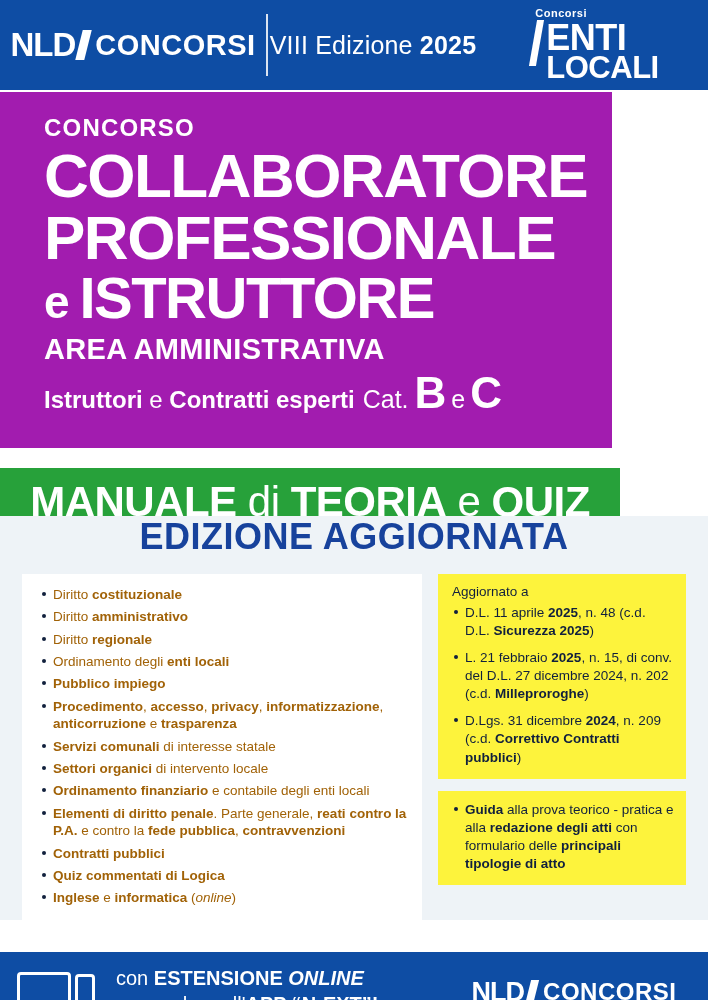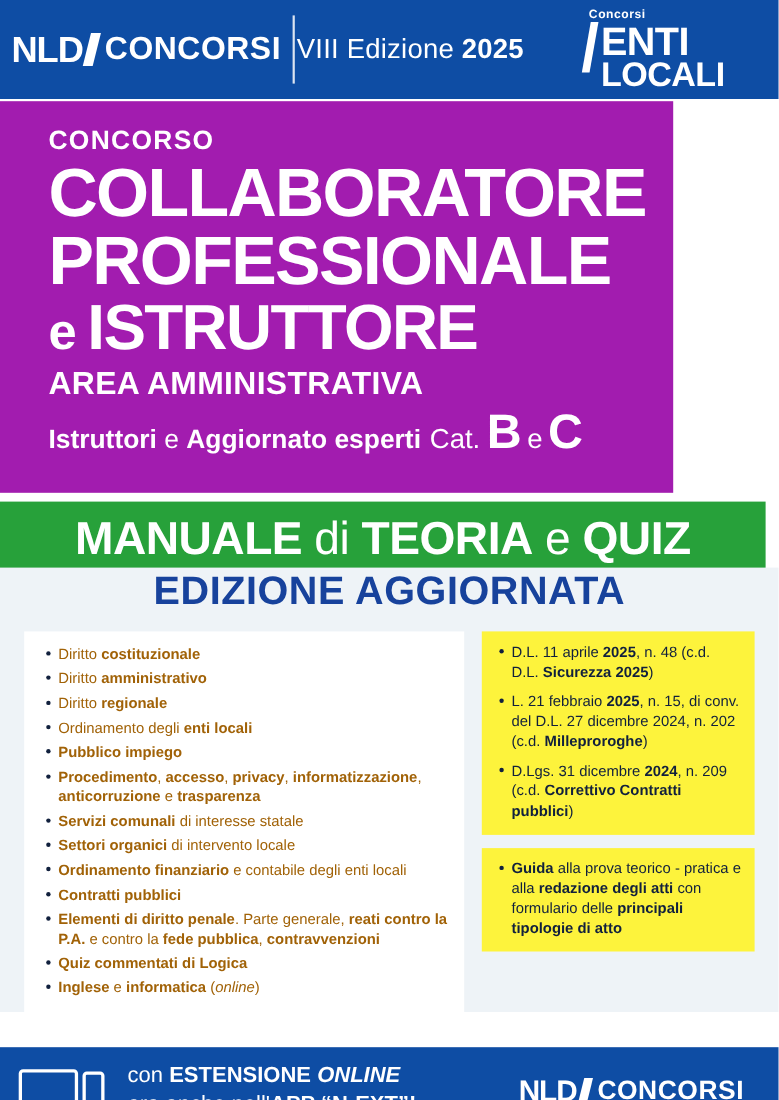--- a/index.html
+++ b/index.html
@@ -111,22 +111,22 @@
   .catline .cat {
     font-size: 25px; font-weight: 400; margin-left: 8px;
   }
   .catline .bc {
     font-size: 44px; font-weight: 800; margin-left: 6px; letter-spacing: -1px;
   }
   .catline .bc .e { font-size: 25px; font-weight: 400; }
 
   
   .greenband {
-    position: absolute; left: 0; top: 456px;
-    width: 696px; height: 68px;
+    position: absolute; left: 0; top: 468px;
+    width: 620px; height: 68px;
     background: #27a13a;
     display: flex; align-items: center; justify-content: center;
     color: #ffffff;
   }
   .greenband .txt {
     font-size: 42px; letter-spacing: -.5px;
   }
   .greenband .txt b { font-weight: 800; }
   .greenband .txt span.light { font-weight: 400; }
 
@@ -268,21 +268,21 @@
   <div class="titlepanel">
     <div class="kicker">CONCORSO</div>
     <div class="bigline">COLLABORATORE</div>
     <div class="bigline2">PROFESSIONALE</div>
     <div class="bigline3">
       <span class="low">e </span><span>ISTRUTTORE</span>
     </div>
     <div class="area">AREA AMMINISTRATIVA</div>
     <div class="catline">
       <div class="left">
-        <b>Istruttori</b><span> e </span><b>Aggiornato esperti</b>
+        <b>Istruttori</b><span> e </span><b>Contratti esperti</b>
       </div>
       <div class="cat">Cat.</div>
       <div class="bc">
         <span>B</span><span class="e"> e </span><span>C</span>
       </div>
     </div>
   </div>
 
   <div class="greenband">
     <div class="txt">
@@ -298,29 +298,30 @@
         <ul class="bullets">
             <li>Diritto <b>costituzionale</b></li>
             <li>Diritto <b>amministrativo</b></li>
             <li>Diritto <b>regionale</b></li>
             <li>Ordinamento degli <b>enti locali</b></li>
             <li><b>Pubblico impiego</b></li>
             <li><b>Procedimento</b>, <b>accesso</b>, <b>privacy</b>, <b>informatizzazione</b>, <b>anticorruzione</b> e <b>trasparenza</b></li>
             <li><b>Servizi comunali</b> di interesse statale</li>
             <li><b>Settori organici</b> di intervento locale</li>
             <li><b>Ordinamento finanziario</b> e contabile degli enti locali</li>
+            <li><b>Elementi di diritto penale</b>. Parte generale, <b>reati contro la P.A.</b> e contro la <b>fede pubblica</b>, <b>contravvenzioni</b></li>
             <li><b>Contratti pubblici</b></li>
-            <li><b>Elementi di diritto penale</b>. Parte generale, <b>reati contro la P.A.</b> e contro la <b>fede pubblica</b>, <b>contravvenzioni</b></li>
             <li><b>Quiz commentati di Logica</b></li>
             <li><b>Inglese</b> e <b>informatica</b> (<i>online</i>)</li>
           </ul>
       </div>
 
       <div class="rightcol">
         <div class="yellowbox">
+          <div class="yellow-intro">Aggiornato a</div>
           <ul class="ybullets">
               <li>D.L. 11 aprile <b>2025</b>, n. 48 (c.d. D.L. <b>Sicurezza 2025</b>)</li>
               <li>L. 21 febbraio <b>2025</b>, n. 15, di conv. del D.L. 27 dicembre 2024, n. 202 (c.d. <b>Milleproroghe</b>)</li>
               <li>D.Lgs. 31 dicembre <b>2024</b>, n. 209 (c.d. <b>Correttivo Contratti pubblici</b>)</li>
             </ul>
         </div>
         <div class="yellowbox">
           <ul class="ybullets">
               <li><b>Guida</b> alla prova teorico - pratica e alla <b>redazione degli atti</b> con formulario delle <b>principali tipologie di atto</b></li>
             </ul>

